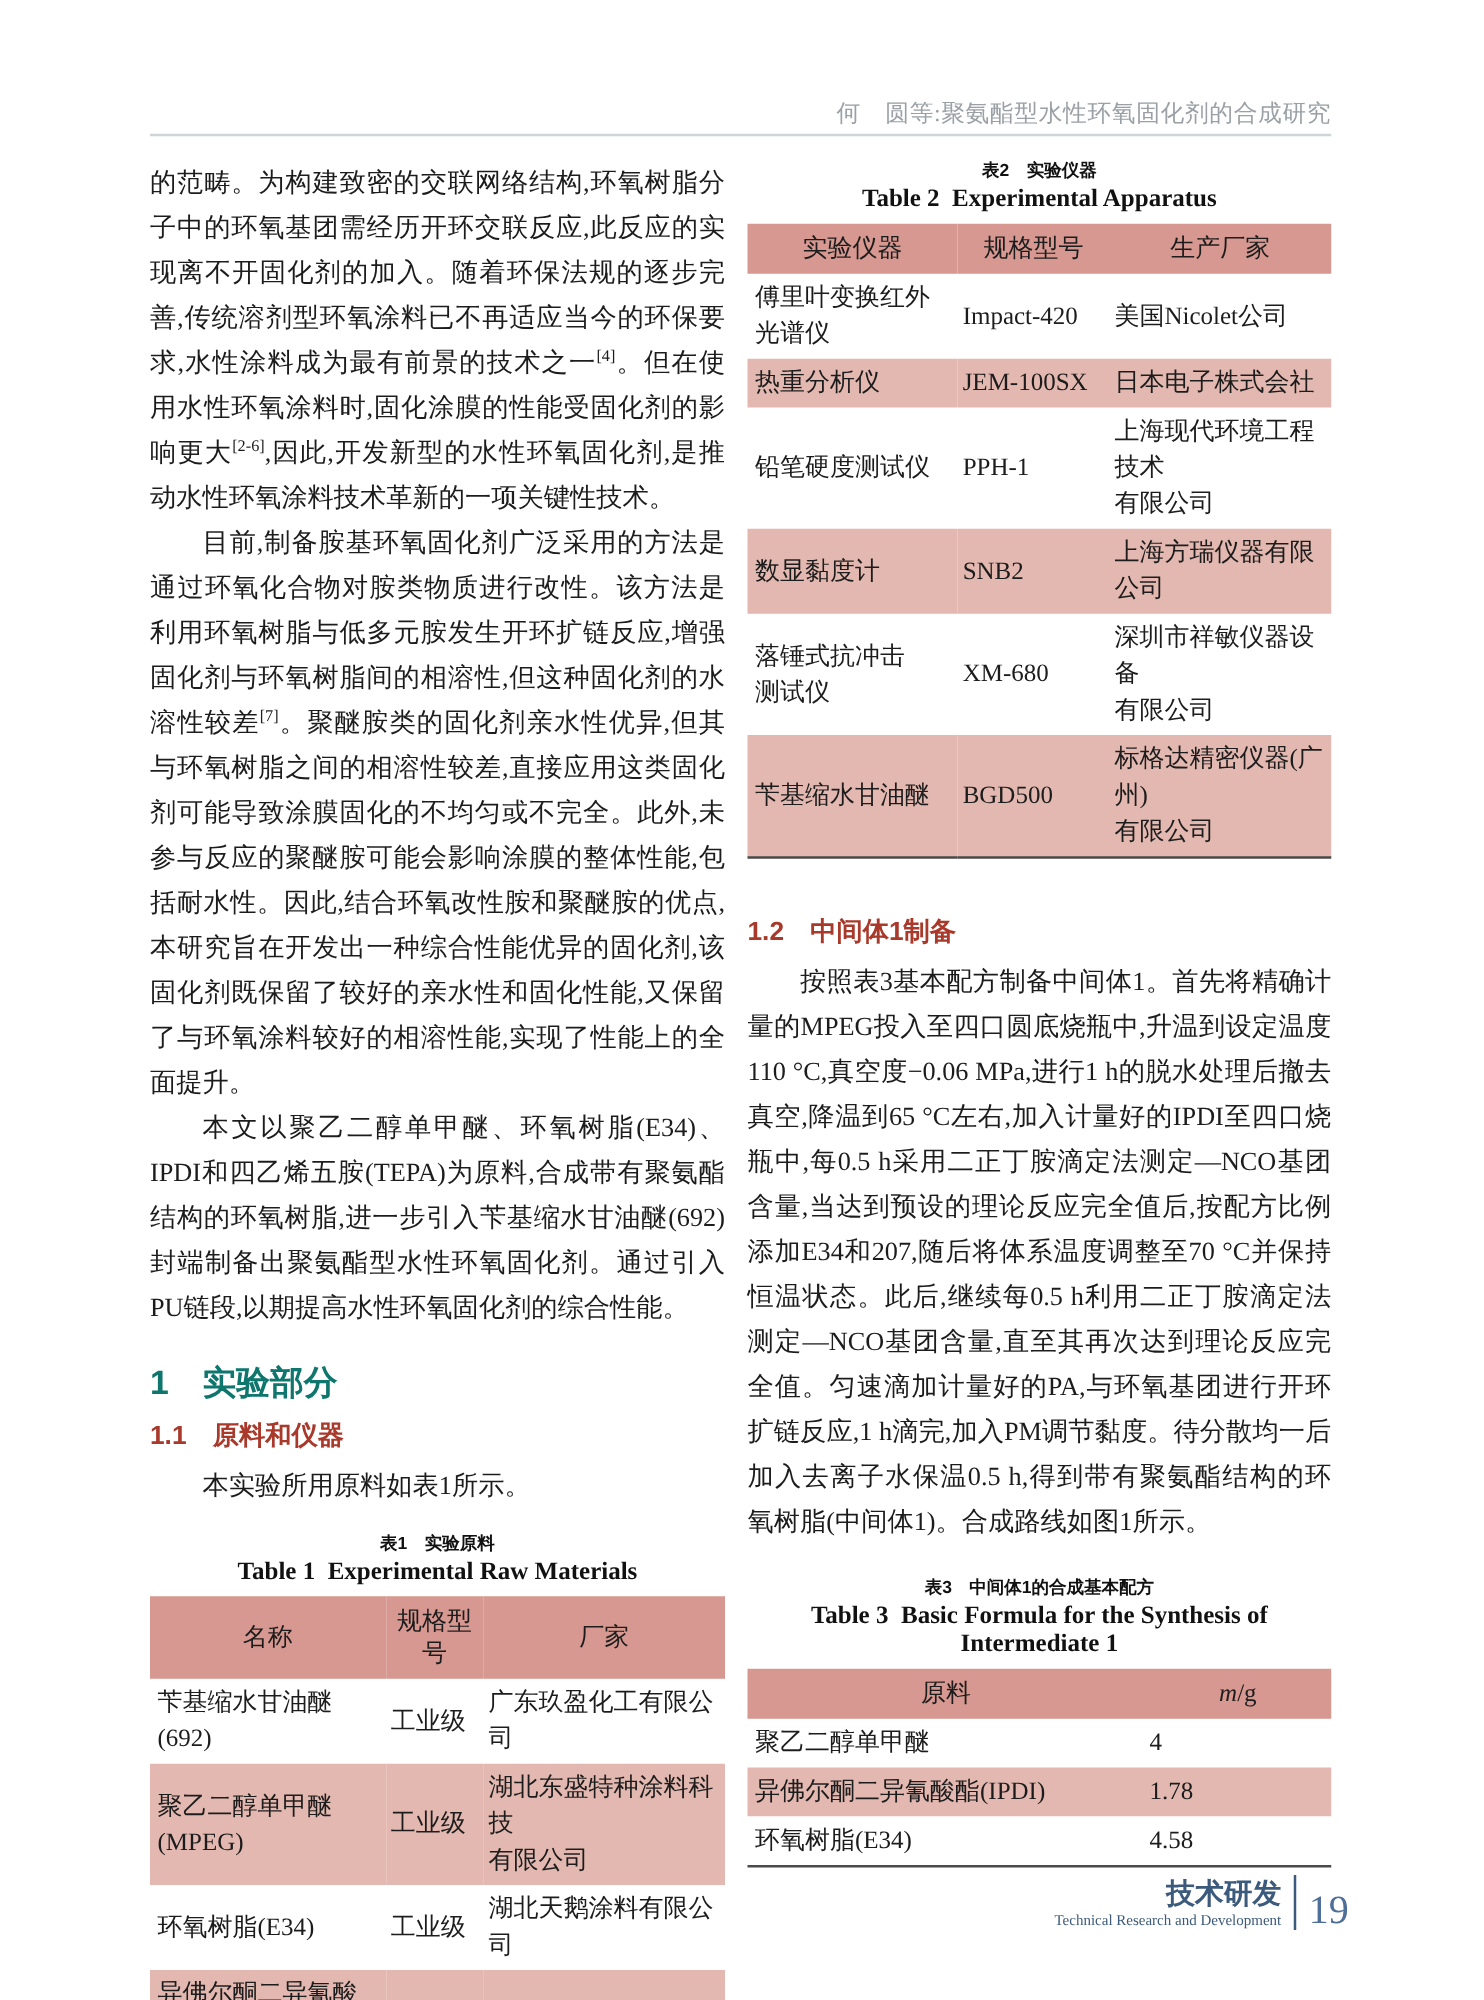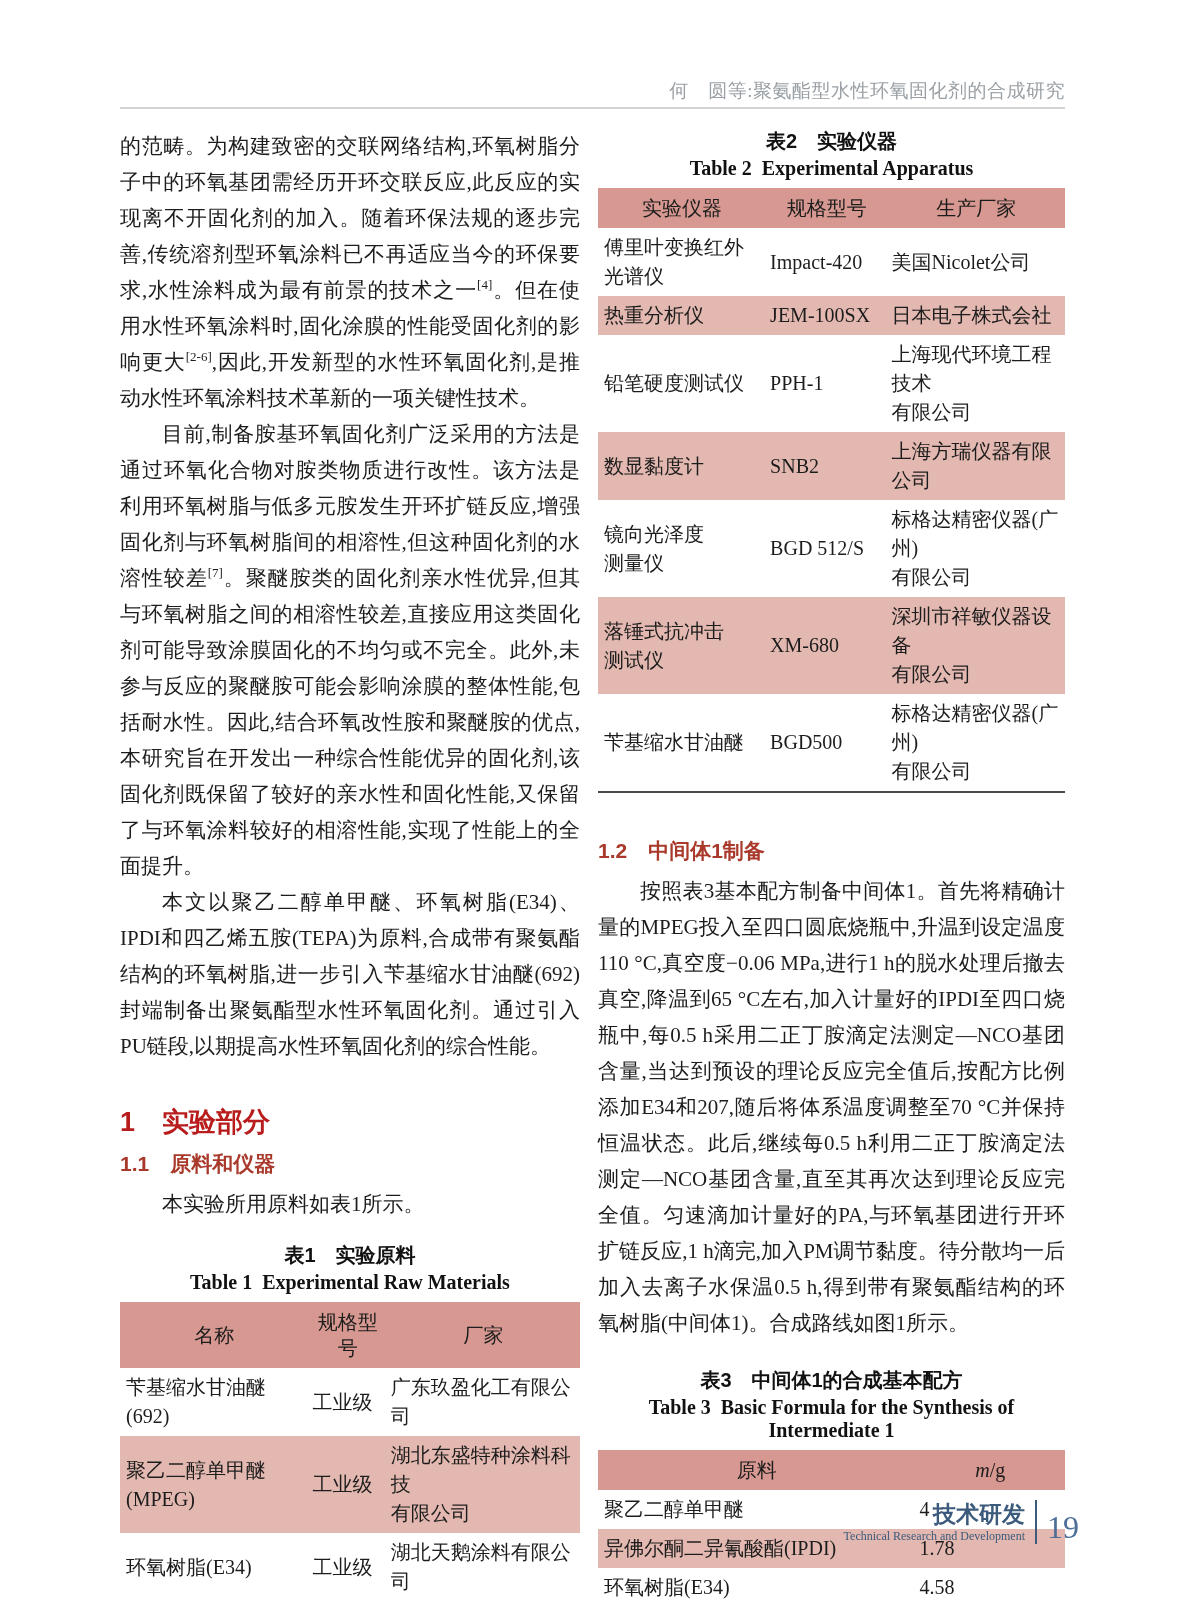--- a/index.html
+++ b/index.html
@@ -27,30 +27,30 @@
   .col-left  { width: 460px; }
   .col-right { width: 467px; }
   p.body {
     font-size: 21px; line-height: 36px; text-align: justify;
     text-justify: inter-ideograph;
   }
   p.indent { text-indent: 2em; }
   sup.ref { font-size: 13px; vertical-align: super; line-height: 0; }
   h2.sec {
     font-family: "Liberation Sans", sans-serif; font-weight: bold;
-    font-size: 27px; color: #b91c1c; margin: 40px 0 10px 0;
+    font-size: 27px; color: #0f766e; margin: 24px 0 10px 0;
   }
   h3.sub {
     font-family: "Liberation Sans", sans-serif; font-weight: bold;
     font-size: 21px; color: #a9392b; margin: 6px 0 8px 0;
   }
   .tbl-title { text-align: center; margin-top: 20px; margin-bottom: 8px; }
   .tbl-title-cn {
     font-family: "Liberation Sans", sans-serif; font-weight: bold;
-    font-size: 20px; color: #111;
+    font-size: 14px; color: #111;
   }
   .tbl-title-en {
     font-family: "Liberation Serif", serif; font-weight: bold;
     font-size: 20px; color: #111; margin-top: 2px;
   }
   table.datatable {
     width: 100%; border-collapse: collapse;
     border-bottom: 2px solid #4a4a4a;
     font-size: 20px;
   }
@@ -196,27 +196,20 @@
               <td>PPH-1</td>
               <td>上海现代环境工程技术
 有限公司</td>
             </tr>
           <tr>
               <td class="c0">数显黏度计</td>
               <td>SNB2</td>
               <td>上海方瑞仪器有限公司</td>
             </tr>
           <tr>
-              <td class="c0">镜向光泽度
-测量仪</td>
-              <td>BGD 512/S</td>
-              <td>标格达精密仪器(广州)
-有限公司</td>
-            </tr>
-          <tr>
               <td class="c0">落锤式抗冲击
 测试仪</td>
               <td>XM-680</td>
               <td>深圳市祥敏仪器设备
 有限公司</td>
             </tr>
           <tr>
               <td class="c0">苄基缩水甘油醚</td>
               <td>BGD500</td>
               <td>标格达精密仪器(广州)

